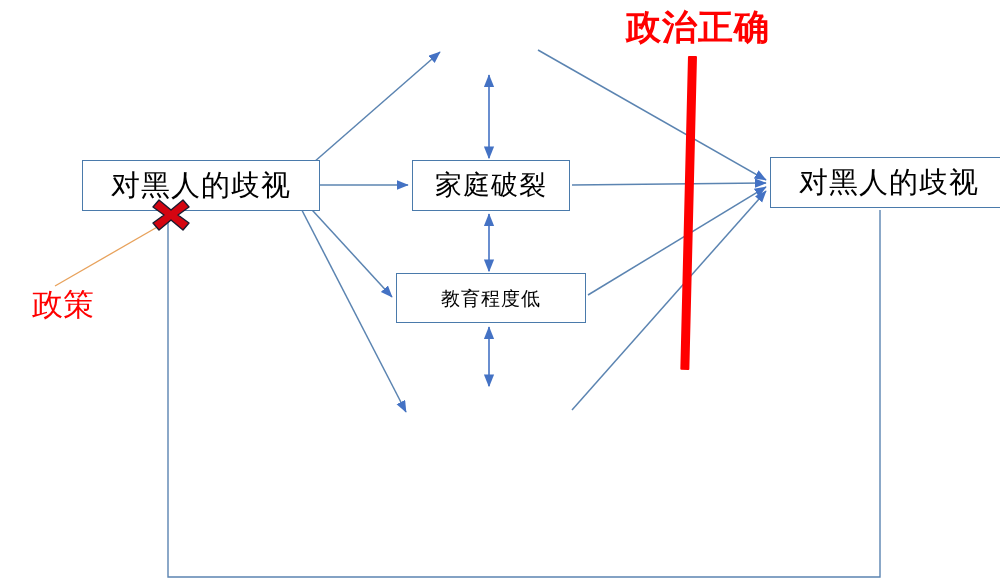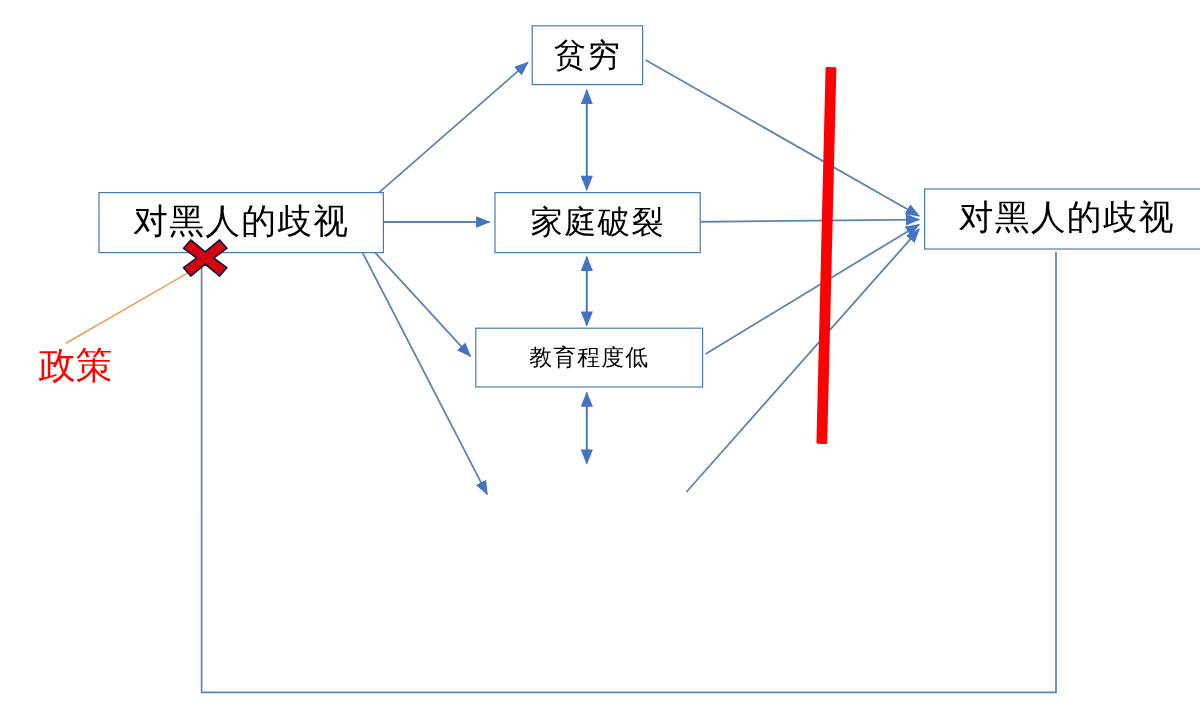--- a/index.html
+++ b/index.html
@@ -43,21 +43,21 @@
   #node-discrimination {
     left: 50px;  top: 160px;  width: 238px; height: 51px;
     font-size: 29px;
     margin-left: 32px;
   }
   #node-poverty {
     left: 443px; top: 21px;   width: 93px;  height: 50px;
     font-size: 27px;
   }
   #node-family {
-    left: 412px; top: 160px;  width: 172px; height: 51px;
+    left: 412px; top: 160px;  width: 158px; height: 51px;
     font-size: 27px;
   }
   #node-education {
     left: 396px; top: 273px;  width: 190px; height: 50px;
     font-size: 19px;
   }
   #node-employment {
     left: 410px; top: 388px;  width: 160px; height: 50px;
     font-size: 27px;
   }
@@ -140,39 +140,37 @@
 
     <polyline points="880,210 880,577 168,577 168,211" stroke="#5b84b1" stroke-width="1.4" fill="none"></polyline>
 
     <line x1="55" y1="286" x2="166" y2="222" stroke="#e8a25c" stroke-width="1.3"></line>
   </svg>
 
   <div class="node" id="node-discrimination">
     <span class="node-label">对黑人的歧视</span>
   </div>
 
-  <div class="node" id="node-poverty">
-    <span class="node-label">贫穷</span>
-  </div>
 
   <div class="node" id="node-family">
     <span class="node-label">家庭破裂</span>
   </div>
 
   <div class="node" id="node-education">
     <span class="node-label">教育程度低</span>
   </div>
 
 
   <div class="node" id="node-prejudice">
     <span class="node-label">对黑人的歧视</span>
   </div>
 
   <div class="annot" id="annot-policy">政策</div>
 
+  <div class="annot" id="annot-political-correctness">政治正确</div>
 
   <div id="block-bar"></div>
 
   <svg id="x-mark" viewBox="0 0 40 40" xmlns="http://www.w3.org/2000/svg">
     <path d="M8,6 L20,16 L32,6 L38,13 L27,21 L38,29 L32,36 L20,26 L8,36 L2,29 L13,21 L2,13 z" fill="#d40511" stroke="#1a1a2e" stroke-width="1.4" stroke-linejoin="round"></path>
   </svg>
 
 </div>
 
 </body></html>

